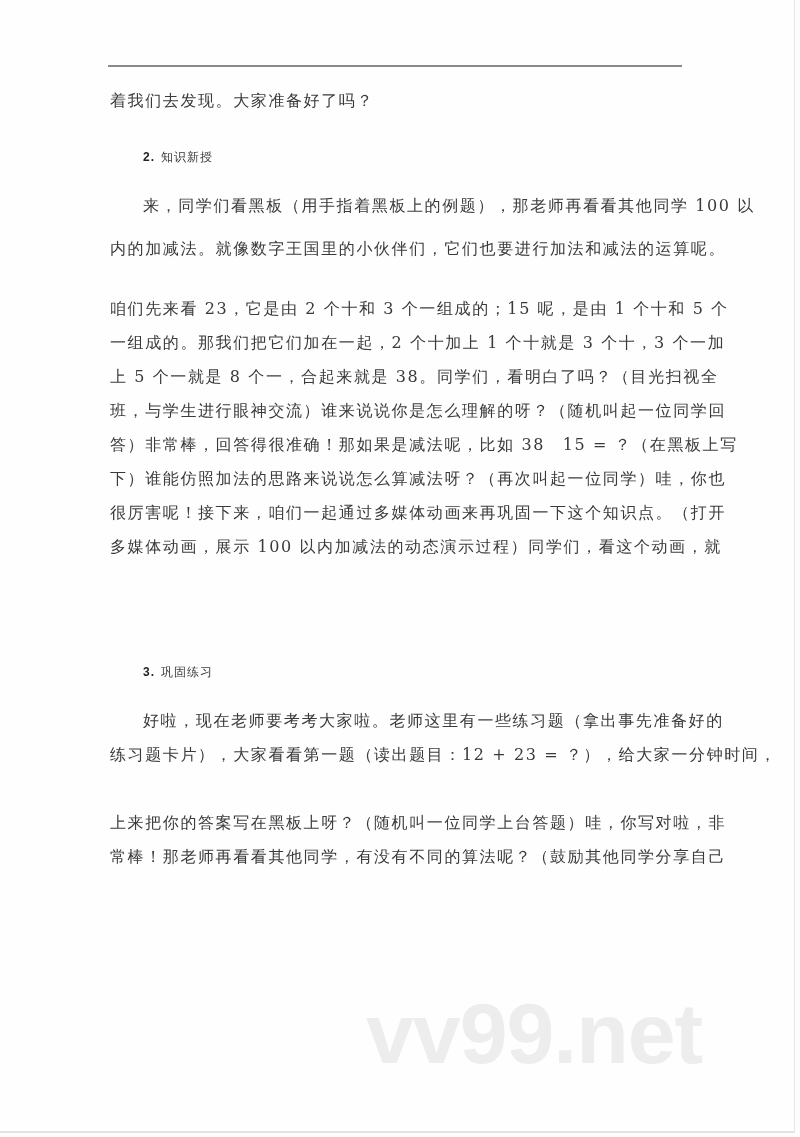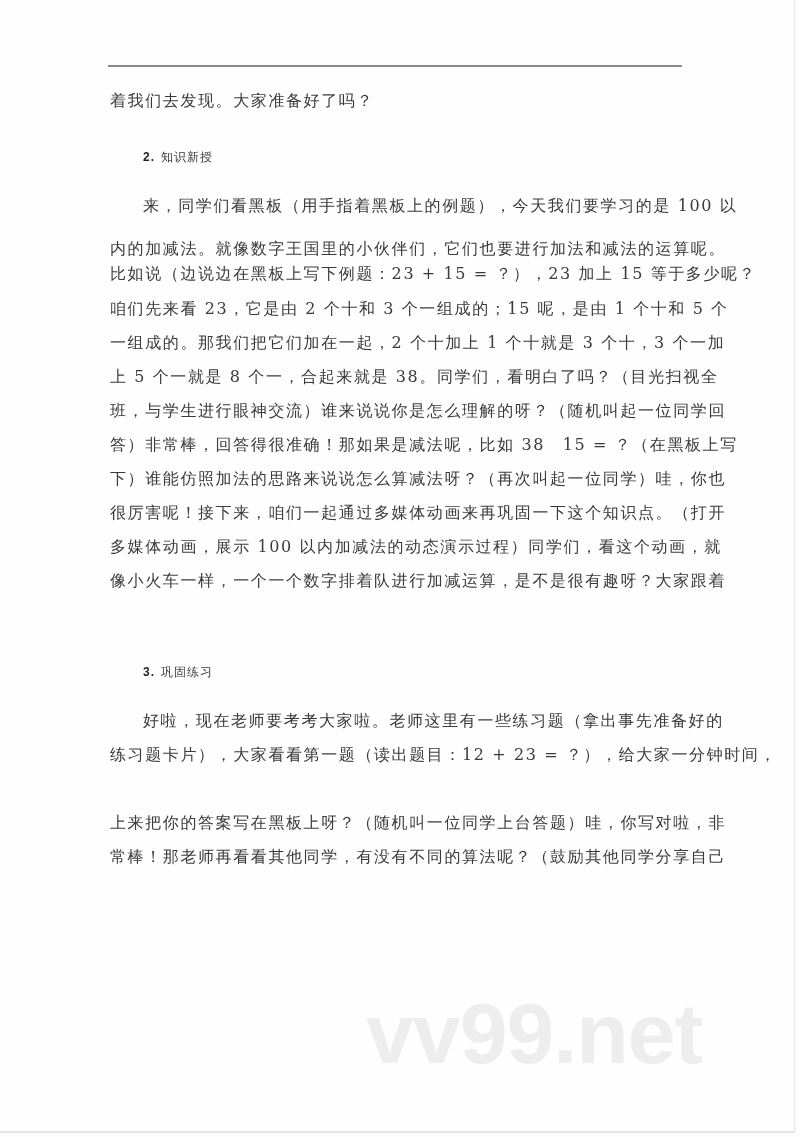--- a/index.html
+++ b/index.html
@@ -32,32 +32,30 @@
 
 <div class="page">
   <div class="header-rule"></div>
 
   <div class="line" style="top:91px">着我们去发现。大家准备好了吗？</div>
 
   <div class="heading" style="top:147px">
     <span class="num">2.</span><span>知识新授</span>
   </div>
 
-  <div class="line indent" style="top:196px">来，同学们看黑板（用手指着黑板上的例题），今天我们要学习的是 100 以</div>
+  <div class="line indent" style="top:196px">来，同学们看黑板（用手指着黑板上的例题），那老师再看看其他同学 100 以</div>
   <div class="line" style="top:239px">内的加减法。就像数字王国里的小伙伴们，它们也要进行加法和减法的运算呢。</div>
-  <div class="line" style="top:264px">比如说（边说边在黑板上写下例题：23 + 15 = ？），23 加上 15 等于多少呢？</div>
   <div class="line" style="top:299px">咱们先来看 23，它是由 2 个十和 3 个一组成的；15 呢，是由 1 个十和 5 个</div>
   <div class="line" style="top:333px">一组成的。那我们把它们加在一起，2 个十加上 1 个十就是 3 个十，3 个一加</div>
   <div class="line" style="top:367px">上 5 个一就是 8 个一，合起来就是 38。同学们，看明白了吗？（目光扫视全</div>
   <div class="line" style="top:401px">班，与学生进行眼神交流）谁来说说你是怎么理解的呀？（随机叫起一位同学回</div>
   <div class="line" style="top:435px">答）非常棒，回答得很准确！那如果是减法呢，比如 38　15 = ？（在黑板上写</div>
   <div class="line" style="top:469px">下）谁能仿照加法的思路来说说怎么算减法呀？（再次叫起一位同学）哇，你也</div>
   <div class="line" style="top:503px">很厉害呢！接下来，咱们一起通过多媒体动画来再巩固一下这个知识点。（打开</div>
   <div class="line" style="top:537px">多媒体动画，展示 100 以内加减法的动态演示过程）同学们，看这个动画，就</div>
-  <div class="line" style="top:571px">像小火车一样，一个一个数字排着队进行加减运算，是不是很有趣呀？大家跟着</div>
 
   <div class="heading" style="top:662px">
     <span class="num">3.</span><span>巩固练习</span>
   </div>
 
   <div class="line indent" style="top:711px">好啦，现在老师要考考大家啦。老师这里有一些练习题（拿出事先准备好的</div>
   <div class="line" style="top:745px">练习题卡片），大家看看第一题（读出题目：12 + 23 = ？），给大家一分钟时间，</div>
   <div class="line" style="top:813px">上来把你的答案写在黑板上呀？（随机叫一位同学上台答题）哇，你写对啦，非</div>
   <div class="line" style="top:847px">常棒！那老师再看看其他同学，有没有不同的算法呢？（鼓励其他同学分享自己</div>
 

